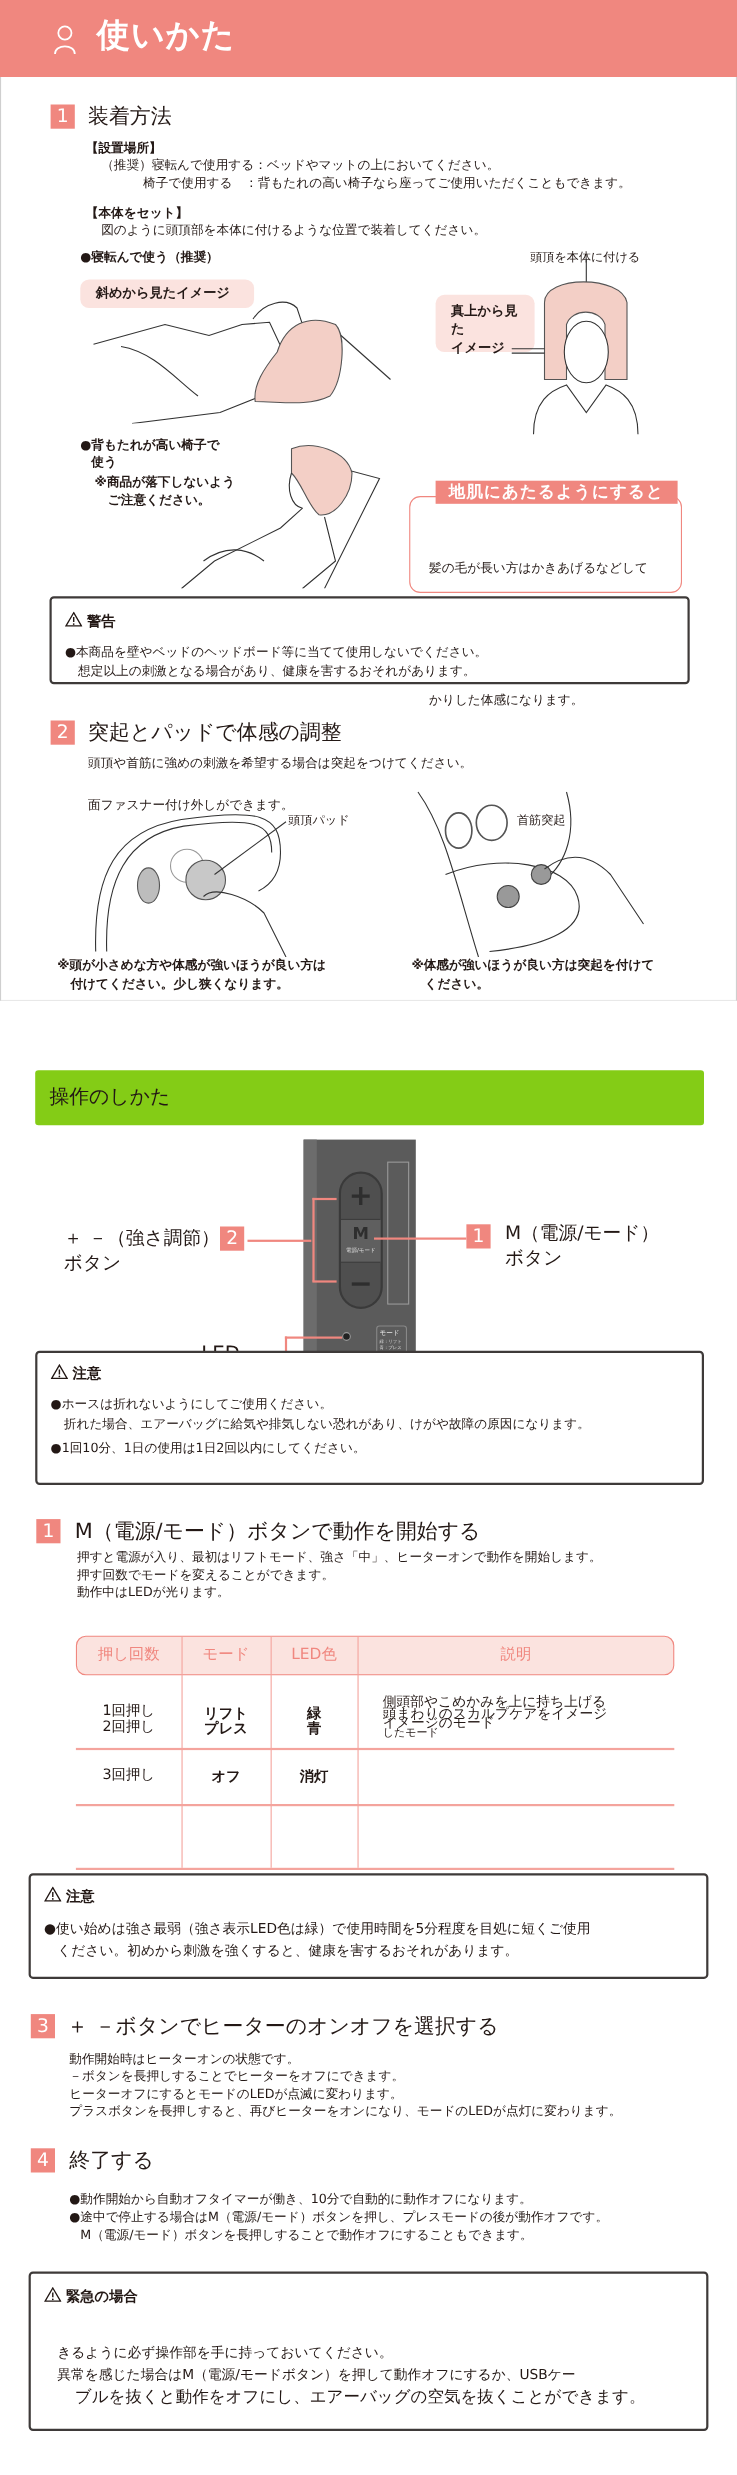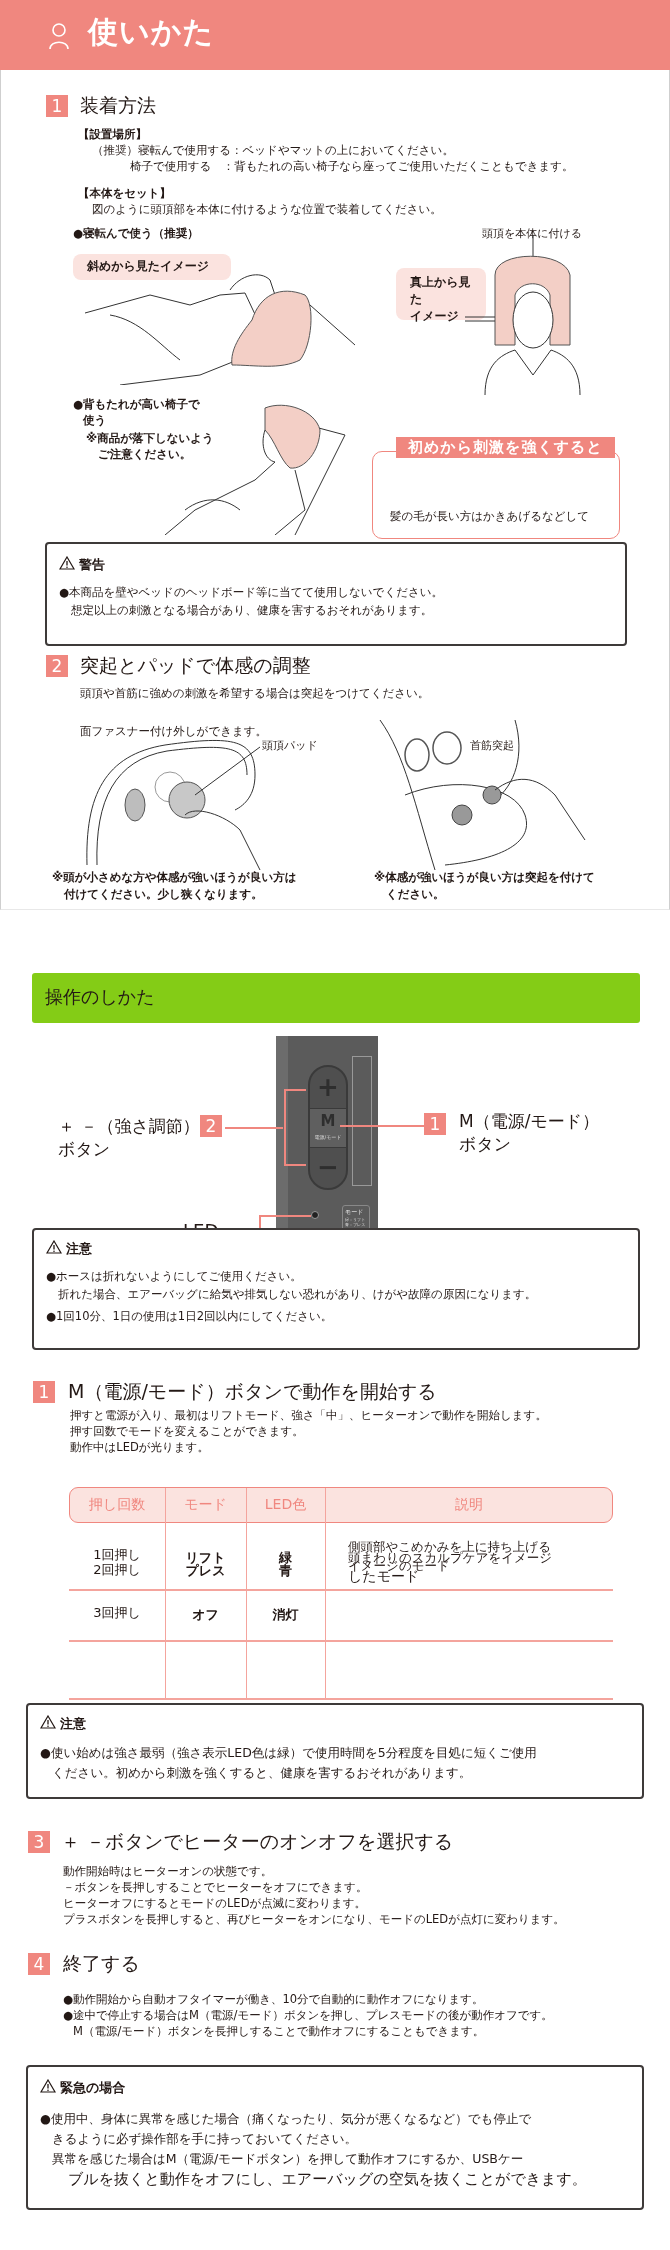--- a/index.html
+++ b/index.html
@@ -87,28 +87,28 @@
 <svg class="abs illus" style="left:155px;top:400px;" width="200" height="135" viewBox="0 0 200 135">
   <path d="M115 15 L190 35 L140 135" fill="none" stroke="#333" stroke-width="1"></path>
   <path d="M110 8 C130 0 160 10 165 30 C165 50 150 70 135 68 C125 60 120 40 110 30Z" fill="#f3cfc6" stroke="#555" stroke-width="1"></path>
   <path d="M110 30 C105 45 110 60 120 62" fill="none" stroke="#333" stroke-width="1"></path>
   <path d="M120 62 L100 80 C80 90 60 100 40 110 L10 135" fill="none" stroke="#333" stroke-width="1"></path>
   <path d="M140 70 L150 110 L120 135" fill="none" stroke="#333" stroke-width="1"></path>
   <path d="M30 110 C50 95 70 98 85 110" fill="none" stroke="#333" stroke-width="1"></path>
 </svg>
 
 <div class="abs advice" style="left:372px;top:451px;width:248px;height:88px;"></div>
-<div class="abs advice-tab" style="left:396px;top:437px;">初めから刺激を強くすると</div>
+<div class="abs advice-tab" style="left:396px;top:437px;">地肌にあたるようにすると</div>
 <div class="abs t13" style="left:390px;top:466px;line-height:20px;">
   <div>髪の毛が長い方はかきあげるなどして</div>
   <div>地肌にあたるようにすると、よりしっ</div>
   <div>かりした体感になります。</div>
 </div>
 
-<div class="abs warn" style="left:45px;top:542px;width:582px;height:104px;padding-left:48px;">
+<div class="abs warn" style="left:45px;top:542px;width:582px;height:80px;padding-left:48px;">
   <div class="abs warn-h" style="left:12px;top:12px;">
     <svg class="warn-tri" viewBox="0 0 16 14">
         <path d="M8 1 L15 13 L1 13Z" fill="none" stroke="#231815" stroke-width="1.2"></path>
         <line x1="8" y1="5" x2="8" y2="9.5" stroke="#231815" stroke-width="1.3"></line>
         <circle cx="8" cy="11.3" r="0.8" fill="#231815"></circle>
       </svg><span>警告</span>
   </div>
   <div class="abs t13" style="left:12px;top:40px;">●本商品を壁やベッドのヘッドボード等に当てて使用しないでください。</div>
   <div class="abs t13" style="left:24px;top:58px;">想定以上の刺激となる場合があり、健康を害するおそれがあります。</div>
 </div>
@@ -223,21 +223,21 @@
 <div class="abs cell" style="left:69px;top:1546px;width:96px;">1回押し</div>
 <div class="abs cell bold" style="left:165px;top:1549px;width:81px;">リフト</div>
 <div class="abs cell bold" style="left:246px;top:1549px;width:79px;">緑</div>
 <div class="abs t13" style="left:348px;top:1538px;font-size:12.5px;line-height:18px;">側頭部やこめかみを上に持ち上げる</div>
 <div class="abs t13" style="left:348px;top:1557px;font-size:12.5px;line-height:18px;">イメージのモード</div>
 
 <div class="abs cell" style="left:69px;top:1561px;width:96px;">2回押し</div>
 <div class="abs cell bold" style="left:165px;top:1562px;width:81px;">プレス</div>
 <div class="abs cell bold" style="left:246px;top:1562px;width:79px;">青</div>
 <div class="abs t13" style="left:348px;top:1549px;font-size:12.5px;line-height:18px;">頭まわりのスカルプケアをイメージ</div>
-<div class="abs t13" style="left:348px;top:1567px;font-size:14px;line-height:18px;">したモード</div>
+<div class="abs t13" style="left:348px;top:1567px;font-size:10px;line-height:18px;">したモード</div>
 
 <div class="abs cell" style="left:69px;top:1604px;width:96px;">3回押し</div>
 <div class="abs cell bold" style="left:165px;top:1606px;width:81px;">オフ</div>
 <div class="abs cell bold" style="left:246px;top:1606px;width:79px;">消灯</div>
 
 <div class="abs warn" style="left:26px;top:1703px;width:618px;height:96px;">
   <div class="abs warn-h" style="left:12px;top:10px;">
     <svg class="warn-tri" viewBox="0 0 16 14">
         <path d="M8 1 L15 13 L1 13Z" fill="none" stroke="#231815" stroke-width="1.2"></path>
         <line x1="8" y1="5" x2="8" y2="9.5" stroke="#231815" stroke-width="1.3"></line>
@@ -262,17 +262,16 @@
 <div class="abs t13" style="left:73px;top:2023px;">M（電源/モード）ボタンを長押しすることで動作オフにすることもできます。</div>
 
 <div class="abs warn" style="left:26px;top:2065px;width:618px;height:145px;">
   <div class="abs warn-h" style="left:12px;top:12px;">
     <svg class="warn-tri" viewBox="0 0 16 14">
         <path d="M8 1 L15 13 L1 13Z" fill="none" stroke="#231815" stroke-width="1.2"></path>
         <line x1="8" y1="5" x2="8" y2="9.5" stroke="#231815" stroke-width="1.3"></line>
         <circle cx="8" cy="11.3" r="0.8" fill="#231815"></circle>
       </svg><span>緊急の場合</span>
   </div>
-  <div class="abs t13" style="left:12px;top:42px;font-size:12.5px;line-height:20px;">●使用中、身体に異常を感じた場合（痛くなったり、気分が悪くなるなど）でも停止で</div>
   <div class="abs t13" style="left:24px;top:62px;font-size:12.5px;line-height:20px;">きるように必ず操作部を手に持っておいてください。</div>
   <div class="abs t13" style="left:24px;top:82px;font-size:12.5px;line-height:20px;">異常を感じた場合はM（電源/モードボタン）を押して動作オフにするか、USBケー</div>
   <div class="abs t13" style="left:40px;top:102px;font-size:15px;line-height:20px;">ブルを抜くと動作をオフにし、エアーバッグの空気を抜くことができます。</div>
 </div>
 
 </body></html>

